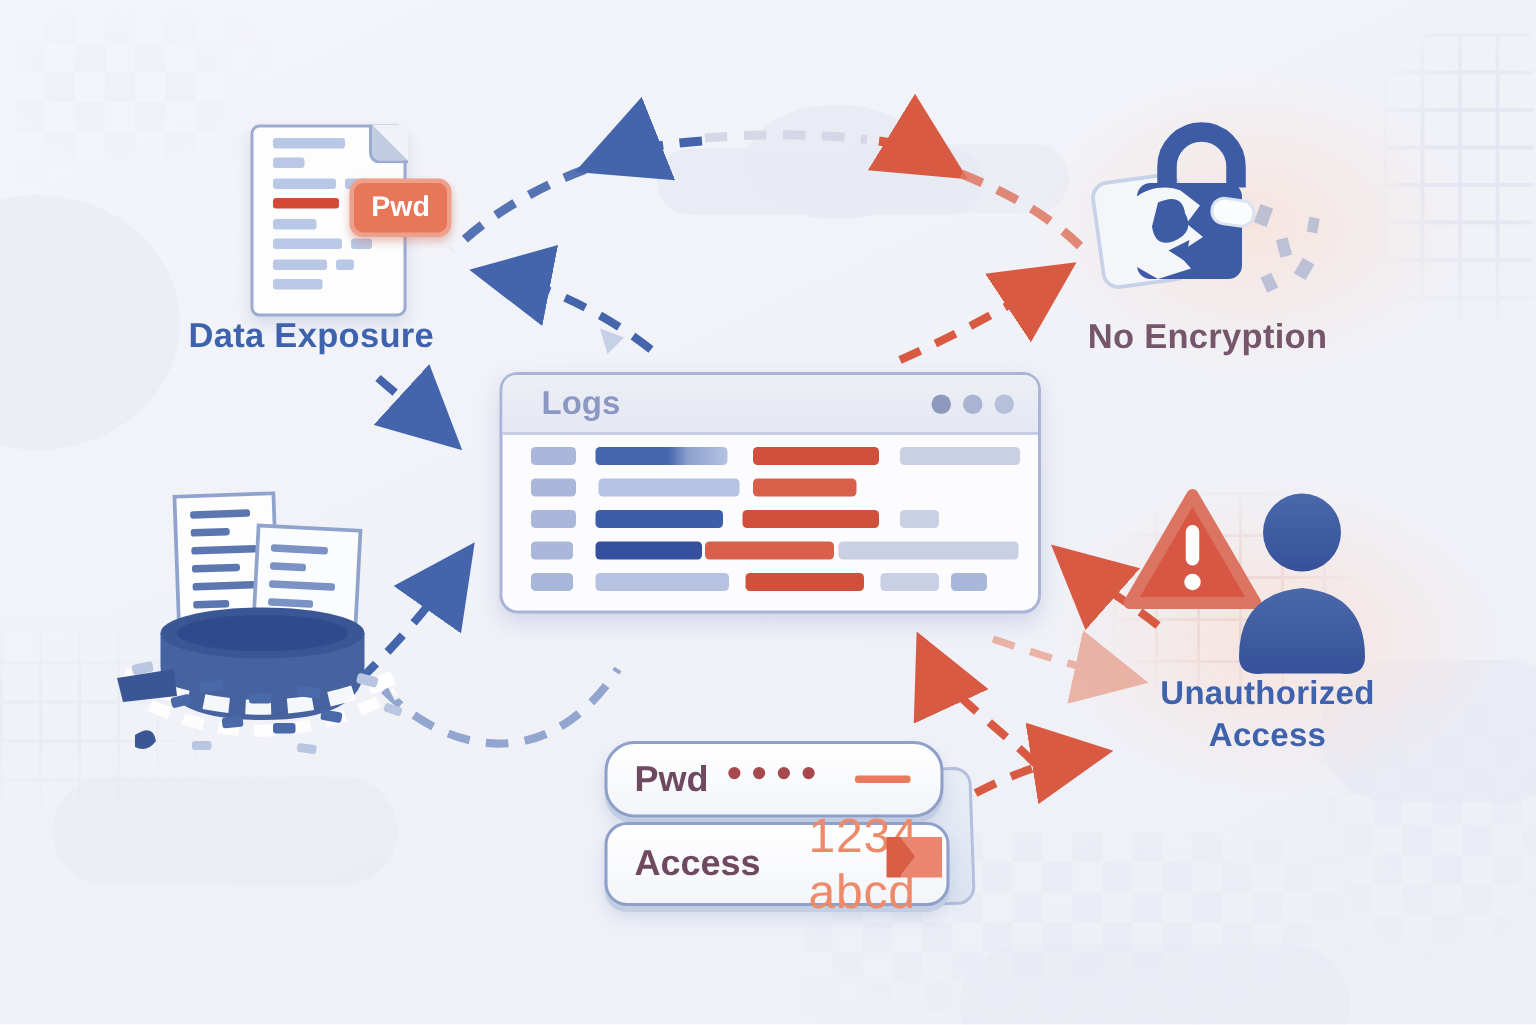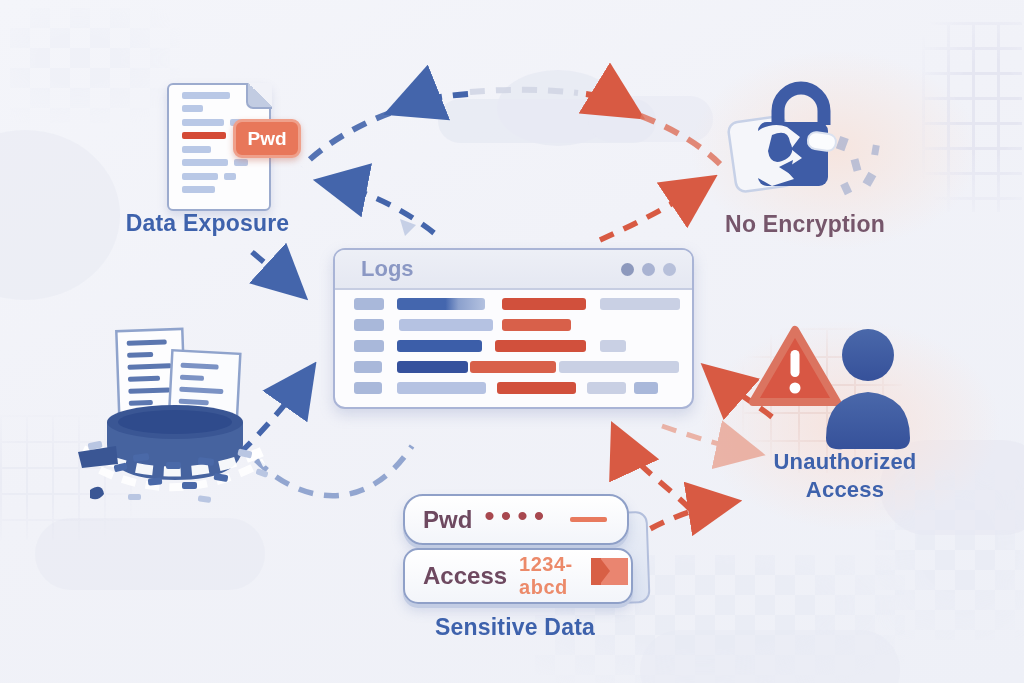--- a/index.html
+++ b/index.html
@@ -97,21 +97,21 @@
   .tab::before{content:"";position:absolute;left:9px;top:0;
     border-top:13.5px solid transparent;border-bottom:13.5px solid transparent;border-left:10px solid #d85f45;}
   .pill{position:absolute;z-index:4;background:linear-gradient(180deg,#ffffff,#f3f5fa);
     border:2.5px solid #8fa0c8;display:flex;align-items:center;padding:0 18px;gap:12px;
     box-shadow:0 4px 0 #c3cde4,0 7px 12px rgba(120,140,190,.25);}
   .pill-pwd{left:403px;top:494px;width:186px;height:47px;border-radius:20px;}
   .pill-token{left:403px;top:548px;width:190px;height:52px;border-radius:15px;}
   .fieldname{font-weight:bold;font-size:24px;color:#6e4960;}
   .pwd-dots{font-size:30px;letter-spacing:6px;color:#a8484f;line-height:1;margin-top:-8px;}
   .dash-line{width:37px;height:4.5px;background:#e87a5e;border-radius:2px;margin-left:8px;}
-  .token-value{font-weight:bold;font-size:20px;color:#ec8a6a;letter-spacing:.5px;}
+  .token-value{font-weight:normal;font-size:32px;color:#ec8a6a;letter-spacing:.5px;margin-left:20px;}
 </style>
 </head>
 <body>
 
 <div class="stage">
 
   <div class="cloud" style="left:497px;top:70px;width:122px;height:76px;border-radius:50%;opacity:.85;"></div>
   <div class="cloud" style="left:438px;top:99px;width:218px;height:44px;border-radius:22px;opacity:.85;"></div>
   <div class="cloud" style="left:588px;top:96px;width:125px;height:46px;border-radius:24px;opacity:.6;"></div>
   <div class="cloud" style="left:-70px;top:130px;width:190px;height:170px;border-radius:50%;opacity:.55;"></div>
@@ -323,15 +323,14 @@
   <div class="tab"></div>
   <div class="pill pill-pwd">
     <span class="fieldname">Pwd</span>
     <span class="pwd-dots">••••</span>
     <span class="dash-line"></span>
   </div>
   <div class="pill pill-token">
     <span class="fieldname">Access</span>
     <span class="token-value">1234-abcd</span>
   </div>
-  <div class="node-label" style="left:405px;top:614px;width:220px;font-size:23px;">Sensitive Data</div>
 
 </div>
 
 </body></html>

